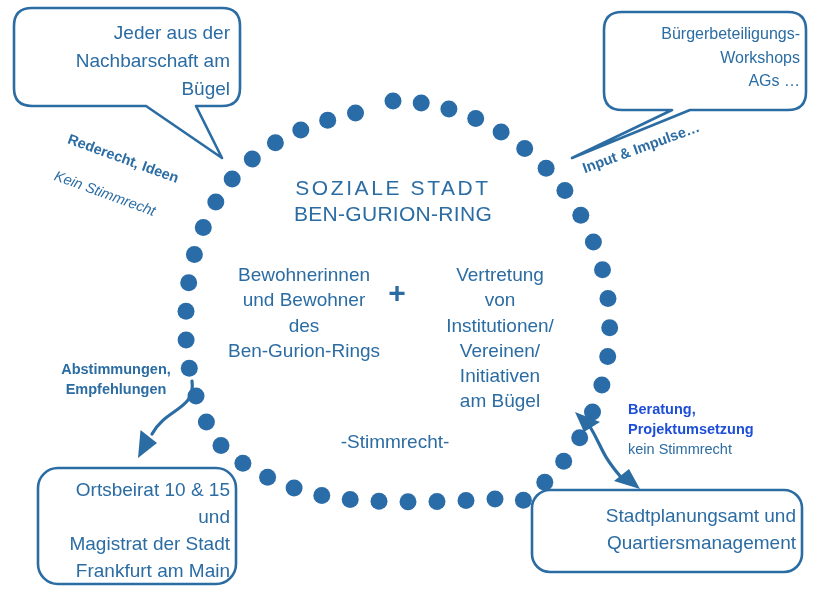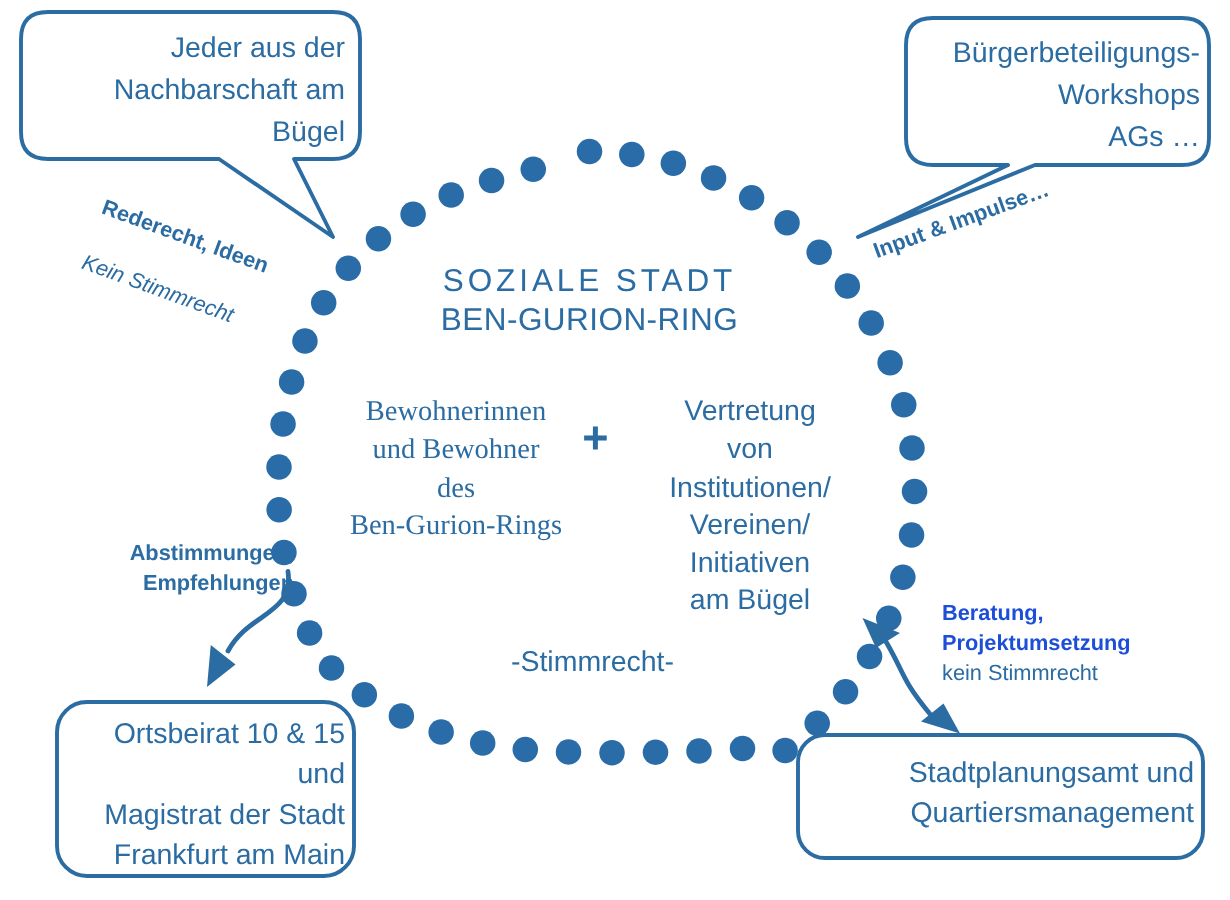--- a/index.html
+++ b/index.html
@@ -60,21 +60,20 @@
     line-height: 1.12;
   }
 
   
   #members-left {
     left: 215px;
     top: 262px;
     width: 178px;
     font-size: 19px;
     line-height: 1.33;
-    font-family: Liberation Serif, serif;
   }
   #plus-sign {
     left: 384px;
     top: 278px;
     width: 26px;
     font-size: 30px;
     font-weight: bold;
     line-height: 1;
   }
   #members-right {
@@ -102,21 +101,21 @@
     left: 24px;
     top: 19px;
     width: 206px;
     font-size: 19px;
     line-height: 1.47;
   }
   #cb-workshops {
     left: 600px;
     top: 22px;
     width: 200px;
-    font-size: 19px;
+    font-size: 16px;
     line-height: 1.47;
   }
   #cb-ortsbeirat {
     left: 44px;
     top: 477px;
     width: 186px;
     font-size: 19px;
     line-height: 1.42;
   }
   #cb-stadtplanung {
@@ -160,21 +159,21 @@
 
   
   #lbl-abstimmungen {
     position: absolute;
     left: 36px;
     top: 360px;
     width: 160px;
     font-size: 14.5px;
     font-weight: bold;
     color: #2B6CA3;
-    text-align: right;
+    text-align: center;
     line-height: 1.36;
     white-space: pre-line;
   }
   #lbl-beratung {
     position: absolute;
     left: 628px;
     top: 400px;
     width: 180px;
     font-size: 14.5px;
     font-weight: bold;

